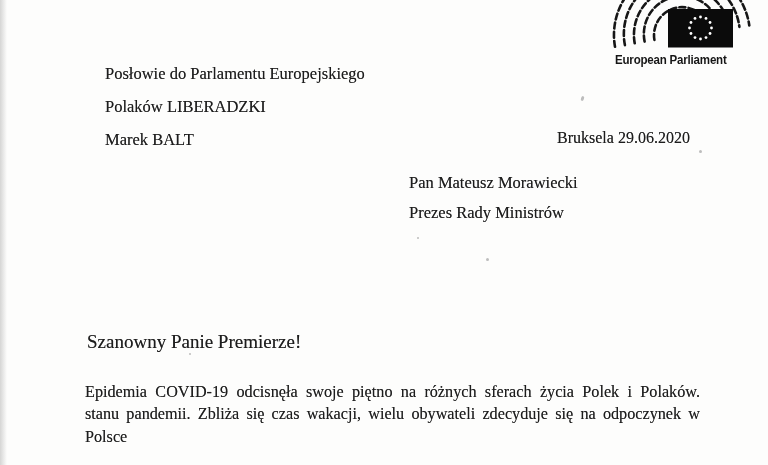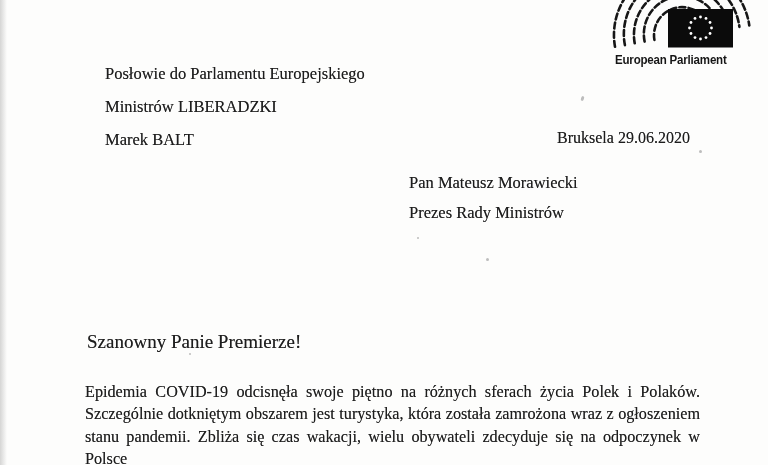--- a/index.html
+++ b/index.html
@@ -74,36 +74,35 @@
           <circle cx="104" cy="18.47" r="1.4"></circle>
             <circle cx="108.03" cy="22.5" r="1.4"></circle>
         </g>
       </g>
     </svg>
     <div class="logo-label">European Parliament</div>
   </div>
 
   <div class="txt sender">
     <div>Posłowie do Parlamentu Europejskiego</div>
-    <div>Ministrów LIBERADZKI</div>
+    <div>Polaków LIBERADZKI</div>
     <div>Marek BALT</div>
   </div>
 
   <div class="txt date">Bruksela 29.06.2020</div>
 
   <div class="txt recipient">
     <div>Pan Mateusz Morawiecki</div>
     <div>Prezes Rady Ministrów</div>
   </div>
 
   <div class="txt salutation">Szanowny Panie Premierze!</div>
 
   <div class="txt body-par">
     <div class="line">Epidemia COVID-19 odcisnęła swoje piętno na różnych sferach życia Polek i Polaków.</div>
-    <div class="line">Szczególnie dotkniętym obszarem jest turystyka, która została zamrożona wraz z ogłoszeniem</div>
     <div class="line">stanu pandemii. Zbliża się czas wakacji, wielu obywateli zdecyduje się na odpoczynek w Polsce</div>
 
   </div>
 
   <div class="speck s1"></div>
   <div class="speck s2"></div>
   <div class="speck s3"></div>
   <div class="speck s4"></div>
   <div class="speck s5"></div>
 

